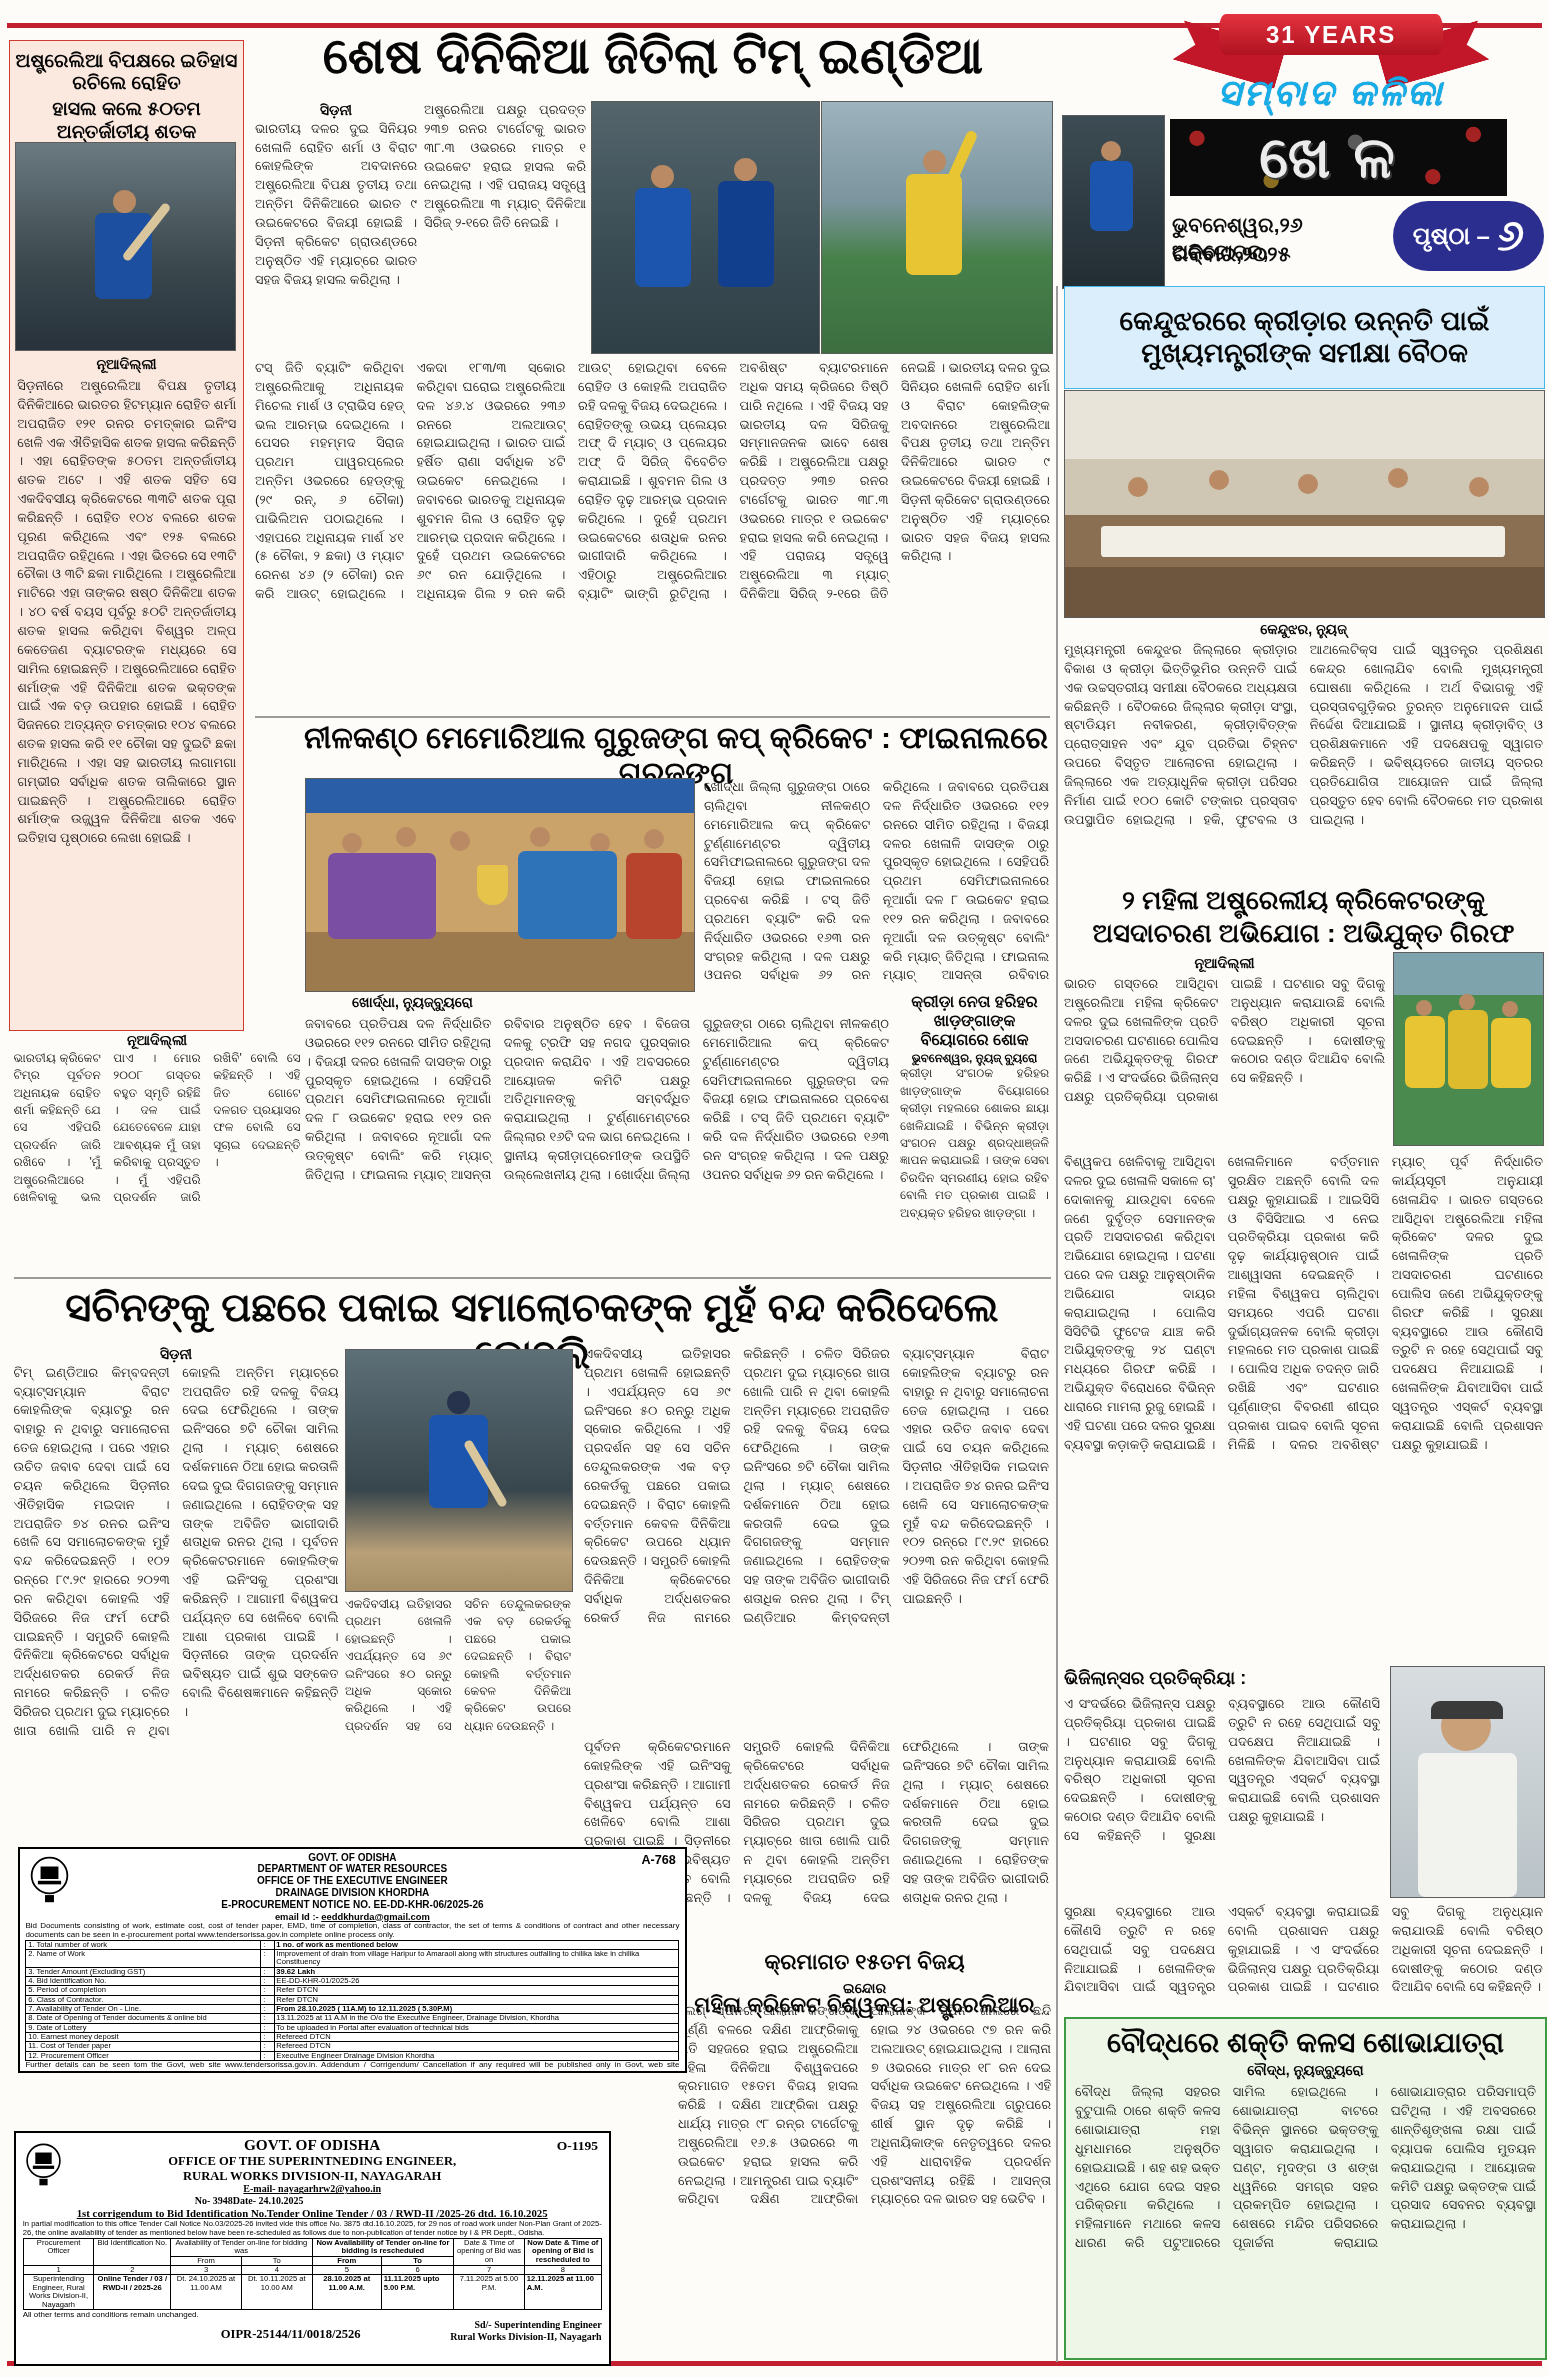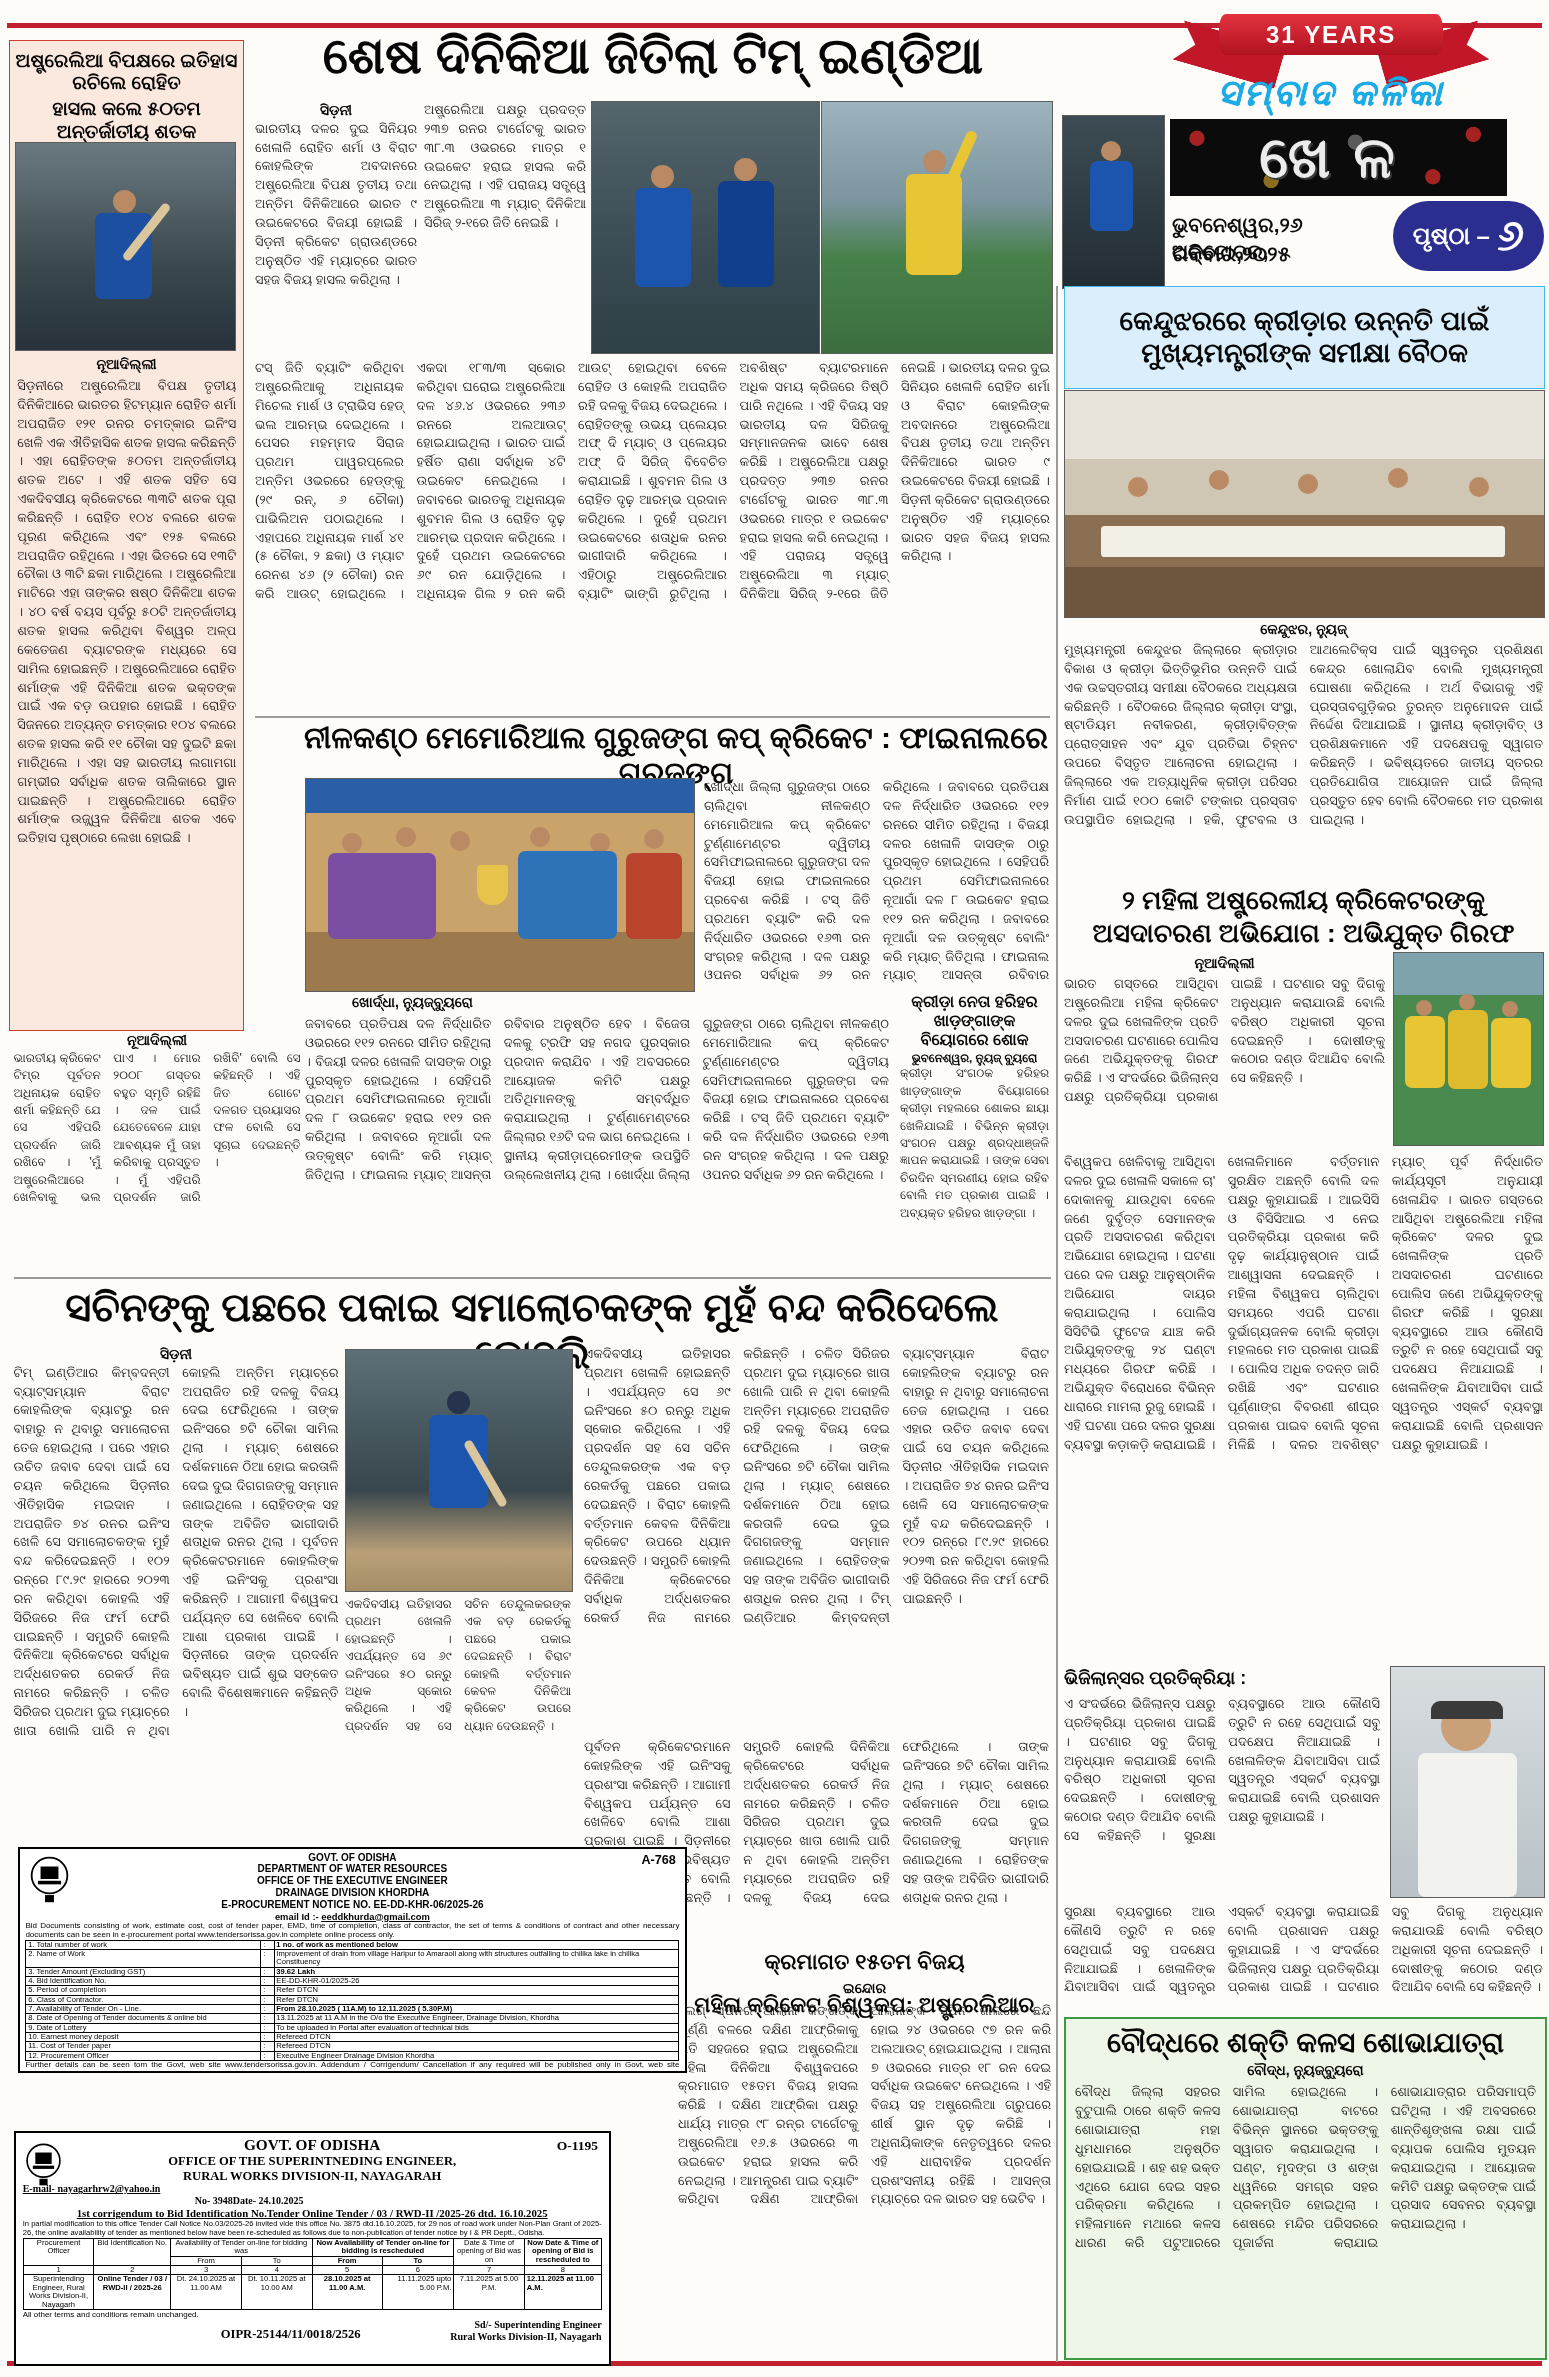--- a/index.html
+++ b/index.html
@@ -343,21 +343,21 @@
     <svg class="emblem" style="left:7.2px;top:7.2px" width="41" height="48" viewBox="0 0 50 56">
       <circle cx="25" cy="24" r="20" fill="none" stroke="#000" stroke-width="2"></circle>
       <rect x="15" y="14" width="20" height="14" fill="#000"></rect>
       <rect x="12" y="30" width="26" height="4" fill="#000"></rect>
       <rect x="20" y="46" width="10" height="8" fill="#000"></rect>
     </svg>
     <div class="abs" style="right:10.8px;top:5.4px;font-weight:800;font-size:13.5px">O-1195</div>
     <div class="t-c" style="font-size:15.3px">GOVT. OF ODISHA</div>
     <div class="t-c" style="font-size:12.6px">OFFICE OF THE SUPERINTNEDING ENGINEER,</div>
     <div class="t-c" style="font-size:12.6px">RURAL WORKS DIVISION-II, NAYAGARAH</div>
-    <div style="text-align:left;font-size:10px" class="t-link">E-mail- nayagarhrw2@yahoo.in</div>
+    <div style="text-align:center;font-size:10px" class="t-link">E-mail- nayagarhrw2@yahoo.in</div>
     <div style="display:flex;justify-content:center;font-weight:700;font-size:10px">
       <span>No- 3948</span>
       <span style="margin-right:126px">Date- 24.10.2025</span>
     </div>
     <div class="t-c" style="font-size:10.8px;text-decoration:underline">1st corrigendum to Bid Identification No.Tender Online Tender / 03 / RWD-II /2025-26 dtd. 16.10.2025</div>
     <div style="font-size:7.6px;text-align:justify;line-height:1.15;font-family:'Liberation Sans',sans-serif">In partial modification to this office Tender Call Notice No.03/2025-26 invited vide this office No. 3875 dtd.16.10.2025, for 29 nos of road work under Non-Plan Grant of 2025-26, the online availability of tender as mentioned below have been re-scheduled as follows due to non-publication of tender notice by I &amp; PR Deptt., Odisha.</div>
     <table style="font-family:'Liberation Sans',sans-serif;margin-top:0.9px">
       <tbody>
         <tr>
           <td rowspan="2" style="width:12%;text-align:center">Procurement Officer</td>
@@ -382,21 +382,21 @@
           <td style="text-align:center">6</td>
           <td style="text-align:center">7</td>
           <td style="text-align:center">8</td>
         </tr>
         <tr>
           <td style="text-align:center">Superintending Engineer, Rural Works Division-II, Nayagarh</td>
           <td style="text-align:center;font-weight:700">Online Tender / 03 / RWD-II / 2025-26</td>
           <td style="text-align:center">Dt. 24.10.2025 at 11.00 AM</td>
           <td style="text-align:center">Dt. 10.11.2025 at 10.00 AM</td>
           <td style="text-align:center;font-weight:700">28.10.2025 at 11.00 A.M.</td>
-          <td style="text-align:right;font-weight:400">11.11.2025 upto 5.00 P.M.</td>
+          <td style="text-align:left;font-weight:700">11.11.2025 upto 5.00 P.M.</td>
           <td style="text-align:center">7.11.2025 at 5.00 P.M.</td>
           <td style="text-align:left;font-weight:700">12.11.2025 at 11.00 A.M.</td>
         </tr>
       </tbody>
     </table>
     <div style="font-size:8px;font-family:'Liberation Sans',sans-serif">All other terms and conditions remain unchanged.</div>
     <div style="display:flex;justify-content:space-between;align-items:flex-end">
       <span class="oipr" style="margin-left:198px">OIPR-25144/11/0018/2526</span>
       <span class="sig">
         <span>Sd/- Superintending Engineer</span><br>

